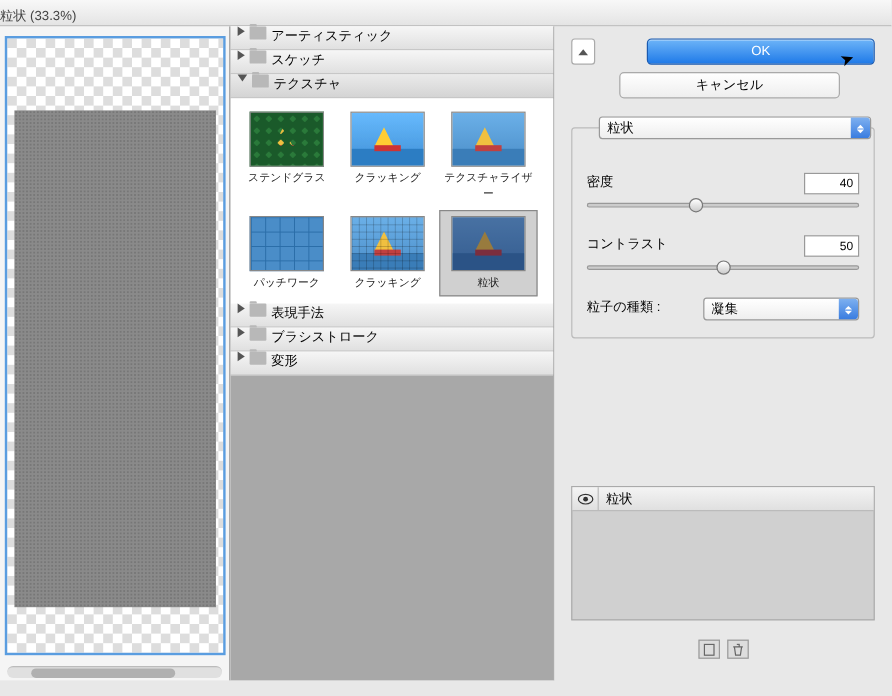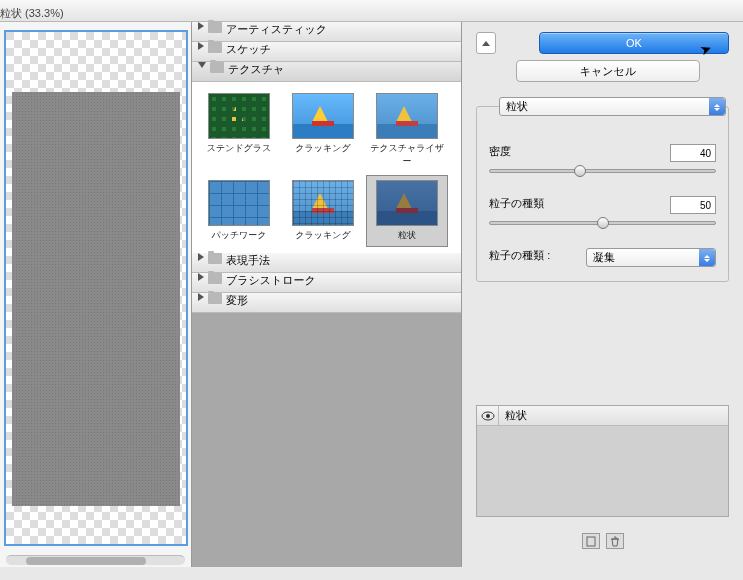--- a/index.html
+++ b/index.html
@@ -197,21 +197,21 @@
       <div class="param-row">
         <span>密度</span>
         <input class="num-input" value="40" style="">
       </div>
       <div class="slider">
           <div class="slider-track"></div>
           <div class="slider-thumb" style="left:40%"></div>
         </div>
 
       <div class="param-row">
-        <span>粒子の種類</span>
+        <span>コントラスト</span>
         <input class="num-input" value="50" style="">
       </div>
       <div class="slider">
           <div class="slider-track"></div>
           <div class="slider-thumb" style="left:50%"></div>
         </div>
 
       <div class="param-row" style="margin-top:18px;">
         <span>粒子の種類 :</span>
         <div class="select" style="min-width:130px;">

